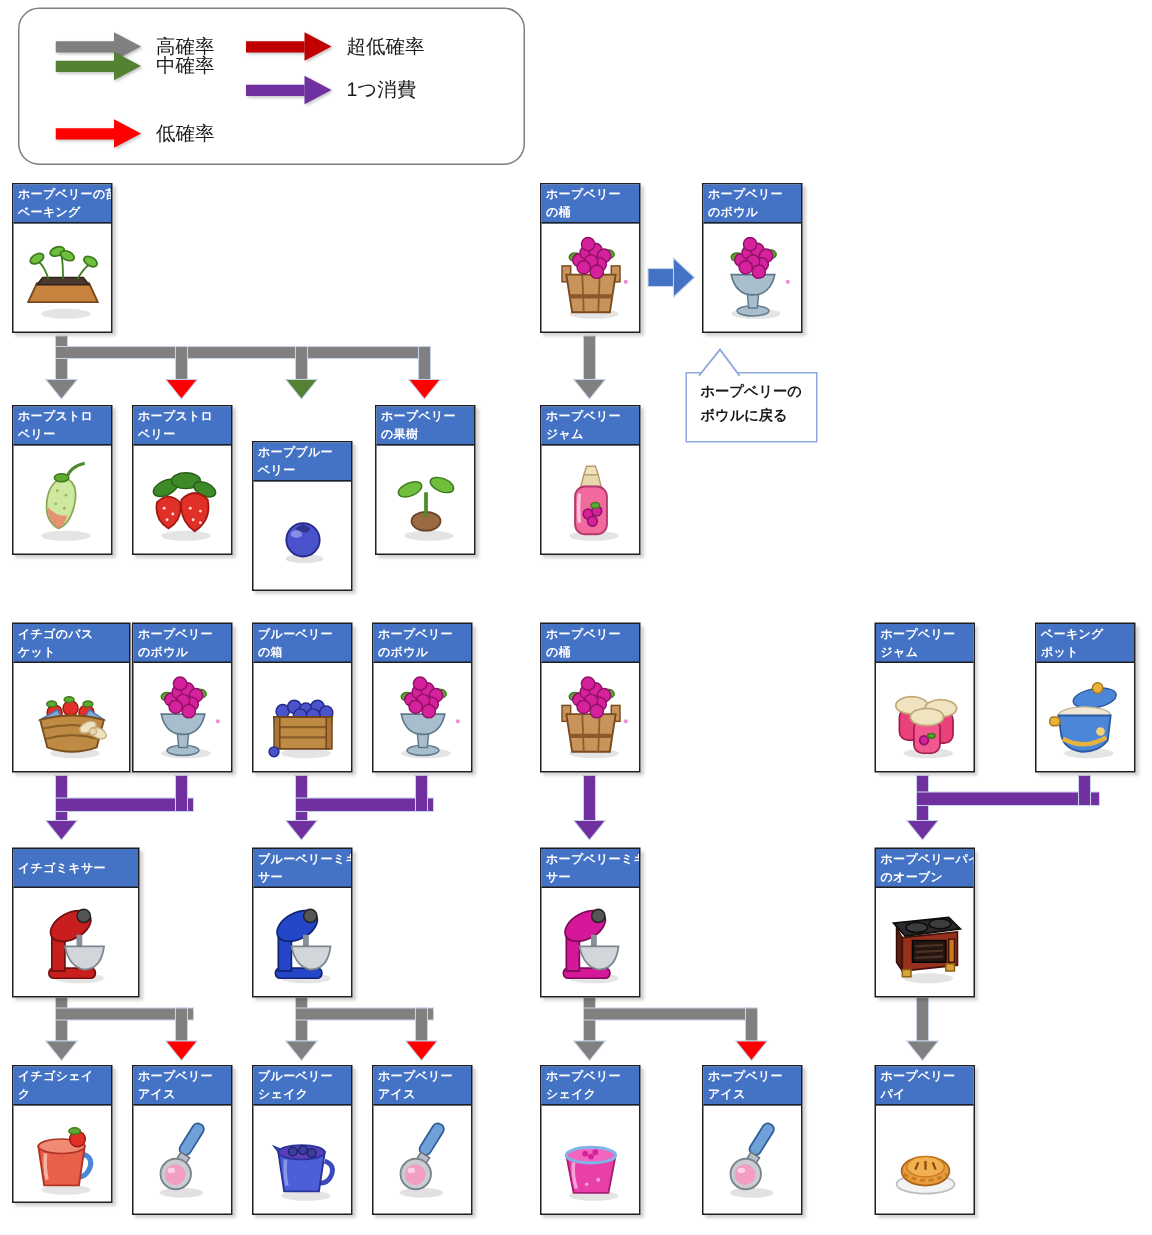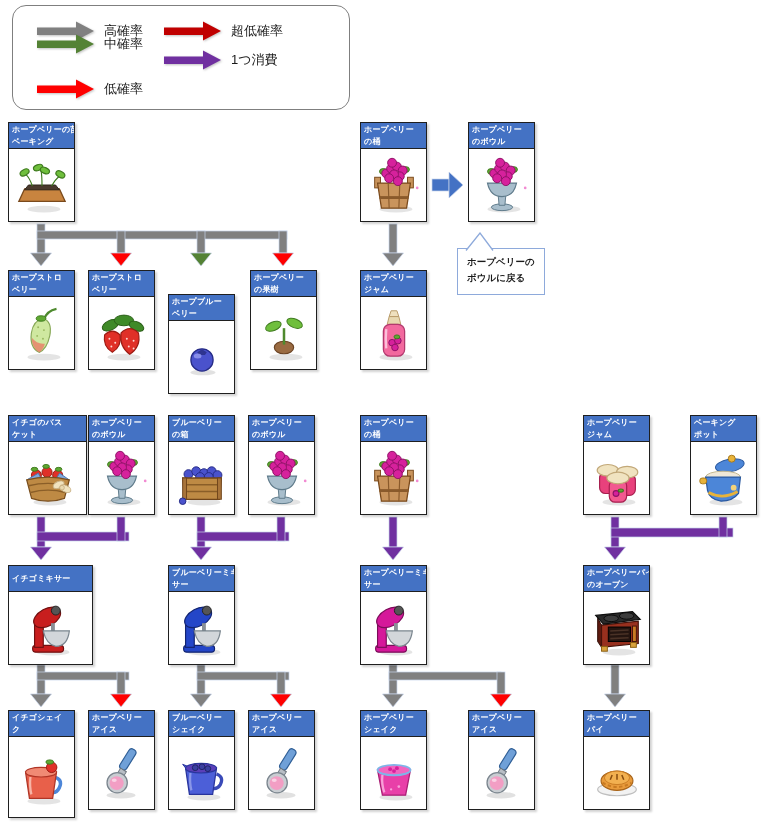--- a/index.html
+++ b/index.html
@@ -586,21 +586,21 @@
    <ellipse cx="22" cy="20" rx="7.5" ry="3.4" fill="#3C3C3C" stroke="#0A0A0A"></ellipse>
    <ellipse cx="38" cy="17.5" rx="7.5" ry="3.4" fill="#3C3C3C" stroke="#0A0A0A"></ellipse>
    <rect x="19" y="29" width="23" height="15" fill="#241510" stroke="#000"></rect>
    <path d="M21 33 L40 32 M21 37 L40 36 M21 41 L40 40" stroke="#4A3226" stroke-width="1.6"></path>
    <rect x="44" y="28" width="4" height="16" fill="#C97B22" stroke="#45120A"></rect>
    <rect x="12" y="49" width="6" height="5" fill="#D8A23C" stroke="#8A5E10"></rect>
    <rect x="42" y="45" width="6" height="5" fill="#D8A23C" stroke="#8A5E10"></rect>
           </svg>
         </div>
       </div>
-      <div class="card" style="left: 8px; top: 710px; width: 67px; height: 108px;">
+      <div class="card" style="left: 8px; top: 710px; width: 67px; height: 92px;">
         <div class="card-header">
           <span>イチゴシェイ</span>
           <span>ク</span>
         </div>
         <div class="card-body">
           <svg width="56" height="58" viewBox="0 0 56 60">
             <ellipse cx="30" cy="55" rx="17" ry="3.5" fill="#d9d9d9" opacity=".7"></ellipse>
    <path d="M40 30 Q50 32 46 41 Q43 47 38 46" fill="none" stroke="#4C86D8" stroke-width="3.6"></path>
    <path d="M11 25 L43 25 L39 52 L15 52 Z" fill="#E8604A" stroke="#B03526" stroke-width="1.3"></path>
    <ellipse cx="27" cy="25" rx="16" ry="5" fill="#F08A74" stroke="#B03526" stroke-width="1.2"></ellipse>

